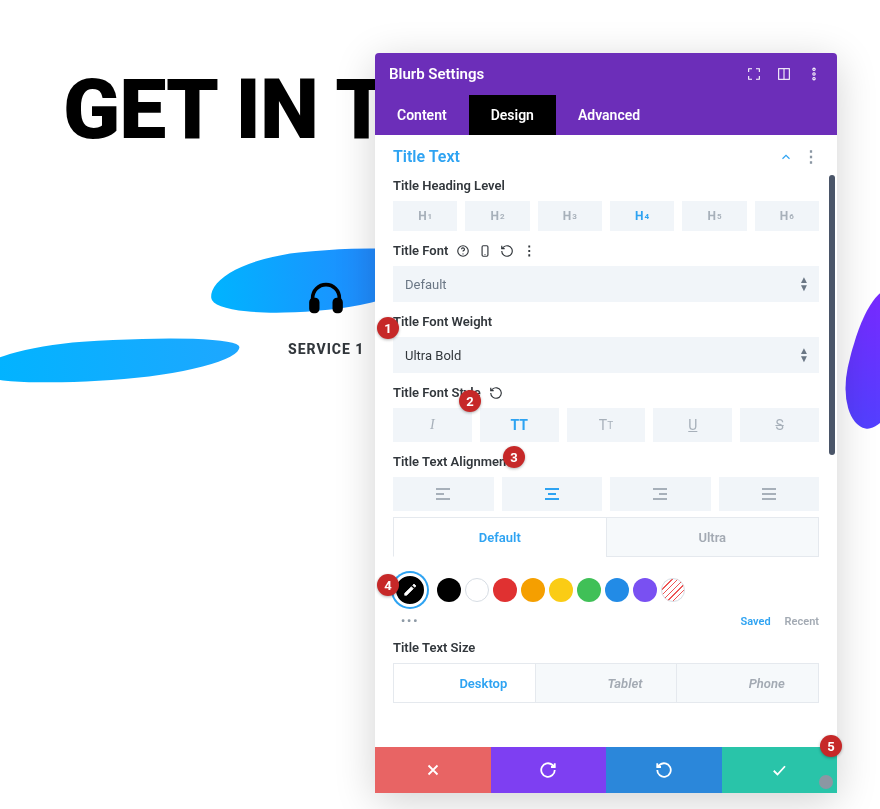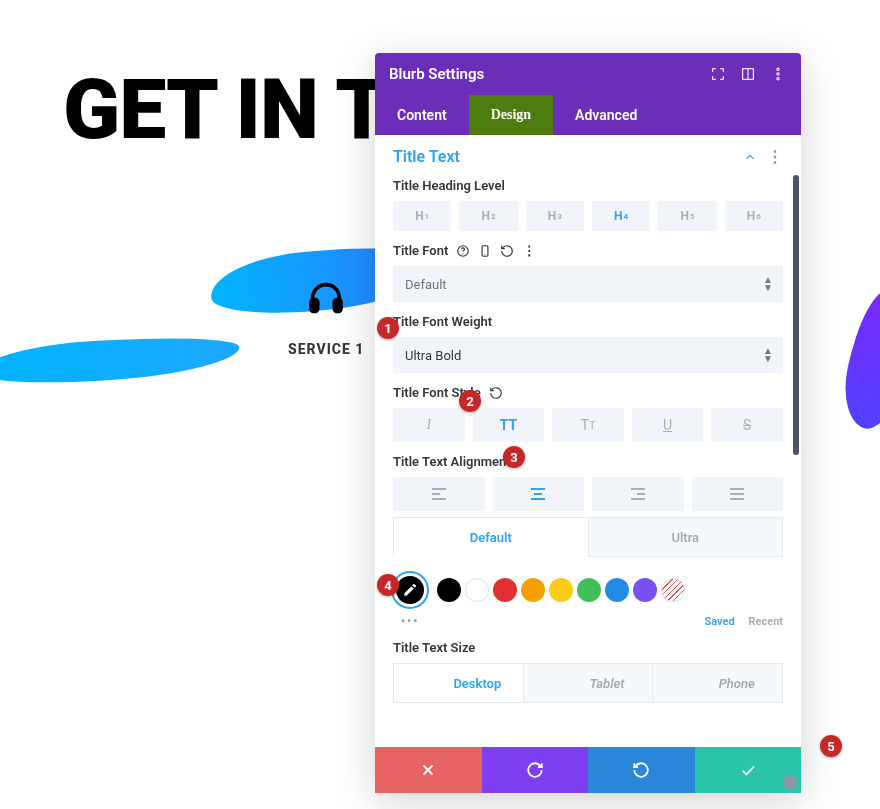--- a/index.html
+++ b/index.html
@@ -6,29 +6,29 @@
   body { font-family: -apple-system, BlinkMacSystemFont, "Segoe UI", Roboto, Helvetica, Arial, sans-serif; background: #fff; width: 880px; height: 809px; overflow: hidden; position: relative; }
 
   .bg-headline { position: absolute; top: 60px; left: 63px; font-size: 84px; font-weight: 900; letter-spacing: -1px; color: #000; }
   .bg-wave-1 { position: absolute; top: 250px; left: 210px; width: 230px; height: 60px; background: linear-gradient(90deg,#00b4ff,#2e7bff); border-radius: 40% 60% 50% 50% / 60% 40% 60% 40%; transform: rotate(-6deg); }
   .bg-wave-2 { position: absolute; top: 340px; left: -20px; width: 260px; height: 40px; background: linear-gradient(90deg,#00b4ff,#1ea7ff); border-radius: 40% 60% 50% 50% / 60% 40% 60% 40%; transform: rotate(-4deg); }
   .bg-wave-3 { position: absolute; top: 290px; right: -30px; width: 60px; height: 140px; background: linear-gradient(180deg,#6a11ff,#3f2bff); border-radius: 40% 60% 50% 50% / 60% 40% 60% 40%; transform: rotate(12deg); opacity: .9; }
   .bg-blurb { position: absolute; top: 278px; left: 288px; text-align: center; }
   .bg-blurb .hp { width: 40px; height: 40px; margin: 0 auto 10px; }
   .bg-blurb .lbl { font-size: 14px; font-weight: 800; letter-spacing: 1px; margin-top: 23px; }
 
-  .panel { position: absolute; top: 53px; left: 375px; width: 426px; height: 740px; background: #fff; box-shadow: 0 8px 40px rgba(0,0,0,.18); border-radius: 8px; display: flex; flex-direction: column; }
+  .panel { position: absolute; top: 53px; left: 375px; width: 462px; height: 740px; background: #fff; box-shadow: 0 8px 40px rgba(0,0,0,.18); border-radius: 8px; display: flex; flex-direction: column; }
   .panel-header { background: #6c2eb9; color: #fff; height: 42px; display: flex; align-items: center; padding: 0 14px; font-size: 15px; font-weight: 600; border-radius: 4px 4px 0 0; }
   .panel-header .sp { flex: 1; }
   .hdr-ico { width: 18px; height: 18px; margin-left: 12px; display:flex; align-items:center; justify-content:center; cursor:pointer; }
   .hdr-ico svg { width:16px; height:16px; stroke:#fff; fill:none; stroke-width:1.6; }
 
   .tabs { background: #6c2eb9; display: flex; height: 40px; }
   .tab { flex: 0 0 auto; padding: 0 22px; line-height: 40px; font-size: 14px; color: #fff; font-weight: 600; cursor: pointer; }
-  .tab.active { background: #4d7c0f; font-family: Liberation Serif, serif; }
+  .tab.active { background: #000000; }
 
   .body { flex: 1; background: #fff; overflow: hidden; position: relative; }
   .scrollbar { position: absolute; right: 2px; top: 40px; width: 6px; height: 280px; background: #4a5568; border-radius: 3px; }
   .content { padding: 10px 18px 16px 18px; height: 100%; overflow: hidden; }
 
   .section-title { color: #2ea3f2; font-size: 16px; font-weight: 600; margin: 2px 0 6px; display:flex; align-items:center; }
   .section-title .sp { flex:1; }
   .section-title svg { width:14px; height:14px; stroke:#2ea3f2; fill:none; stroke-width:2; }
   .section-title .dots { color:#8b97a3; margin-left:10px; font-size:16px; line-height:1; }
 

